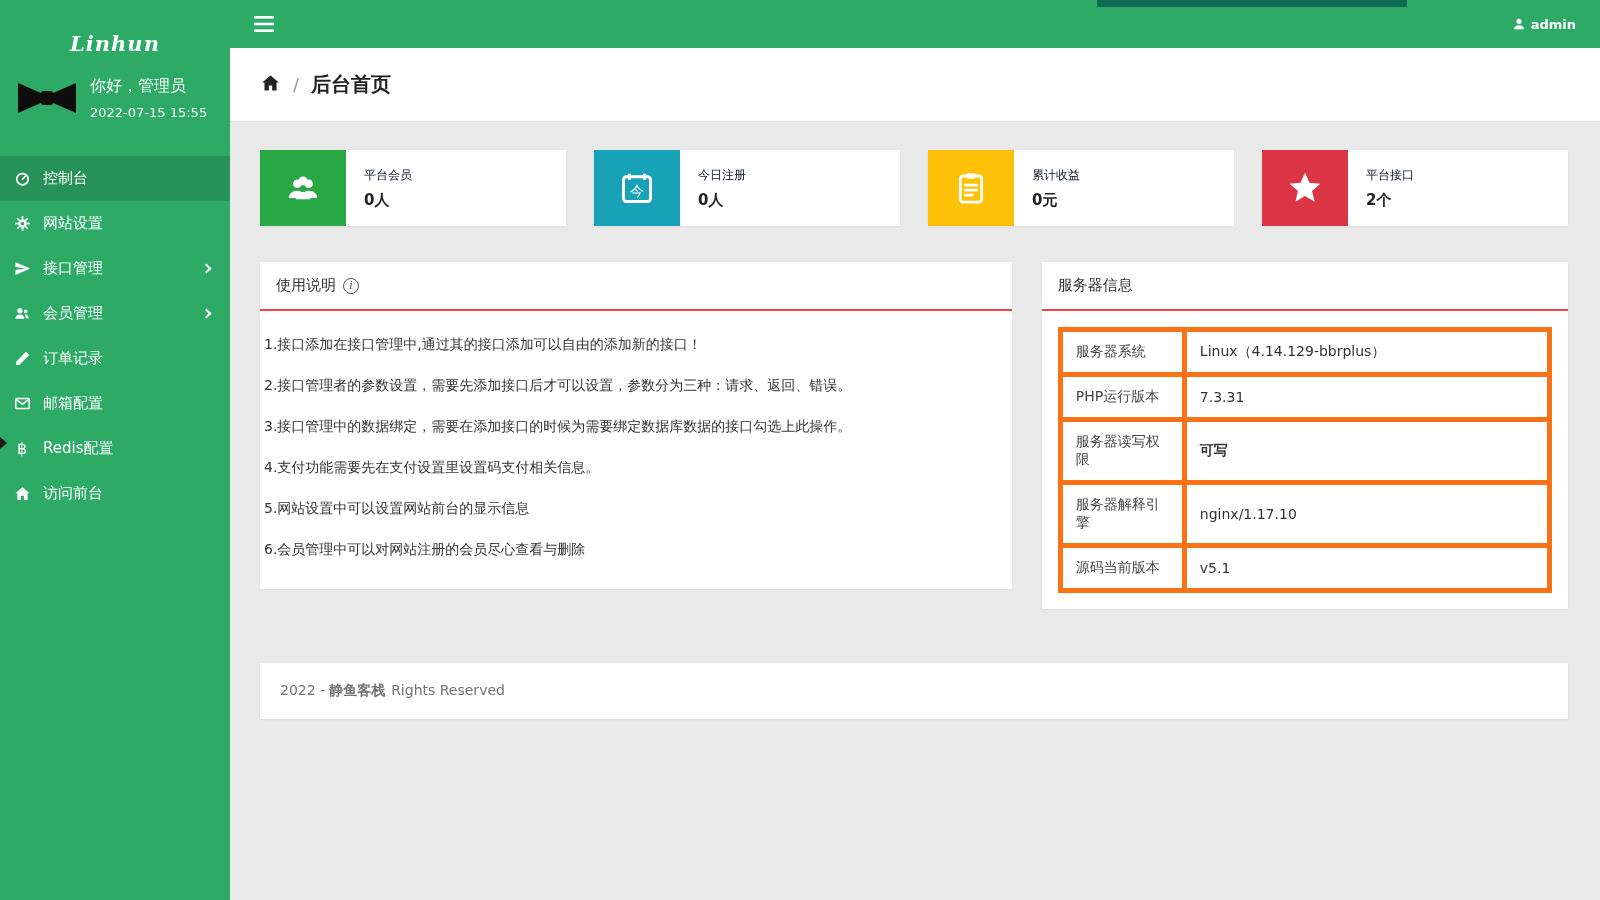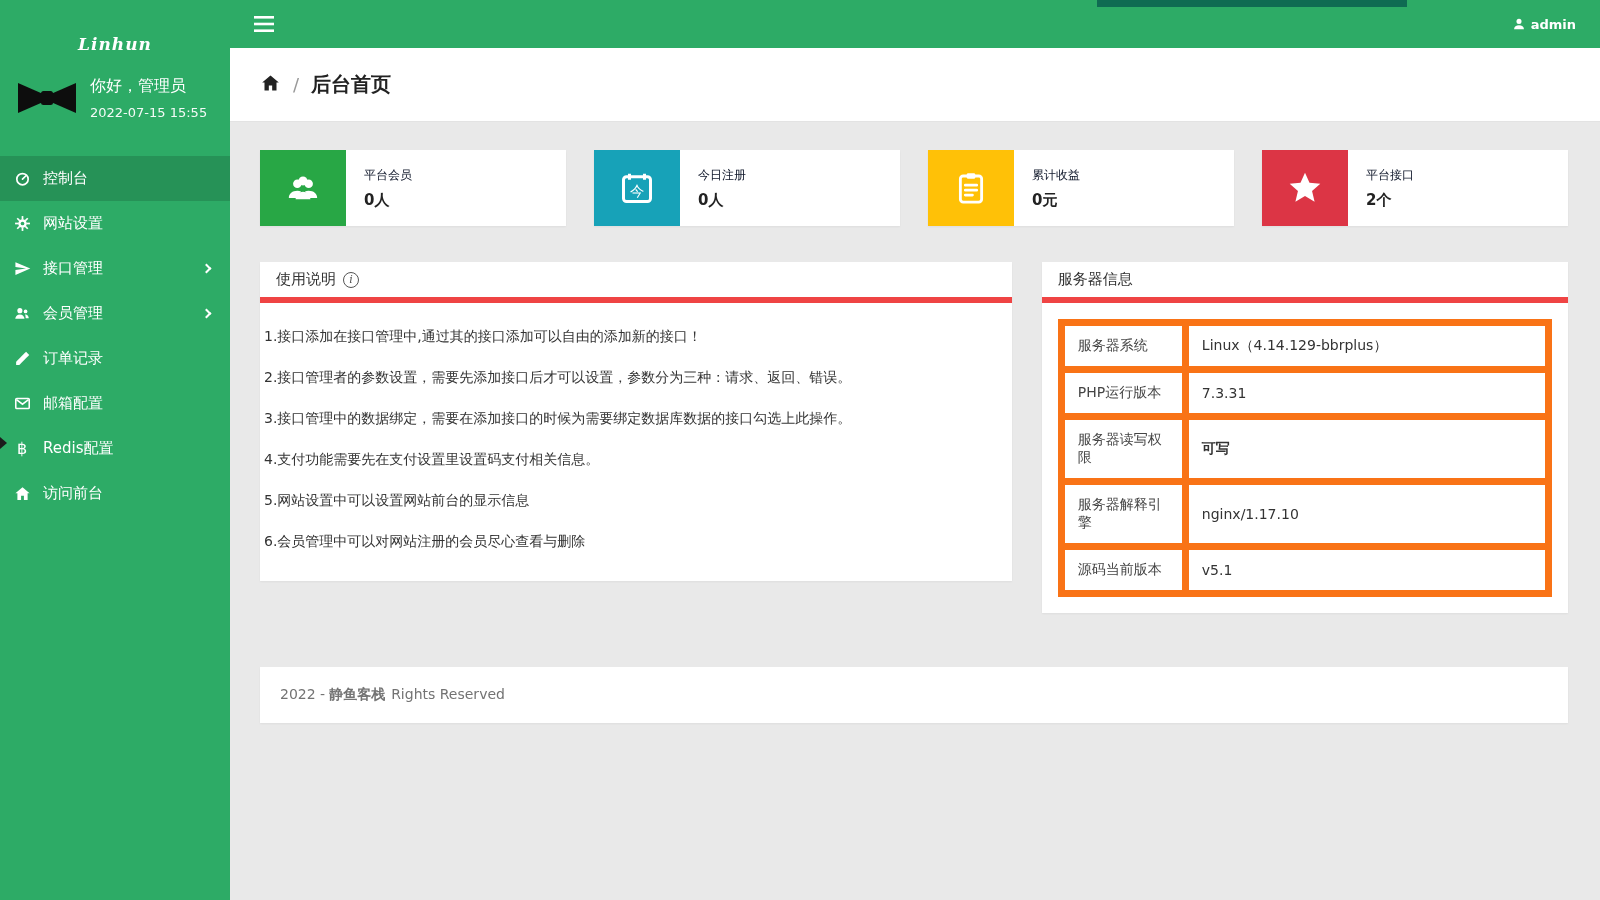--- a/index.html
+++ b/index.html
@@ -4,21 +4,21 @@
 <style>
   * { box-sizing: border-box; margin: 0; padding: 0; }
   html, body { width: 1600px; height: 900px; overflow: hidden; }
   body { font-family: "DejaVu Sans", "Liberation Sans", sans-serif; background: #e9e9e9; color: #333; }
 
   .app { display: flex; width: 1600px; height: 900px; }
 
   
   .sidebar { width: 230px; min-width: 230px; background: #2dab66; color: #fff; display: flex; flex-direction: column; position: relative; }
   .logo-bar { height: 48px; display: flex; align-items: center; justify-content: center; background: #2dab66; cursor: pointer; }
-  .logo-text { font-family: "DejaVu Serif", serif; font-style: italic; font-weight: bold; font-size: 17px; letter-spacing: 1px; color: #fff; margin-top: 39px; }
+  .logo-text { font-family: "DejaVu Serif", serif; font-style: italic; font-weight: bold; font-size: 21px; letter-spacing: 1px; color: #fff; margin-top: 39px; }
   .user-panel { display: flex; align-items: center; padding: 28px 16px 30px 16px; }
   .bowtie { margin-right: 12px; display: inline-flex; }
   .user-meta .greeting { font-size: 16px; margin-bottom: 8px; }
   .user-meta .datetime { font-size: 13px; opacity: .95; }
   .menu { display: flex; flex-direction: column; margin-top: 6px; }
   .menu-item { position: relative; display: flex; align-items: center; height: 45px; padding: 0 12px; color: #fff; font-size: 15px; text-decoration: none; cursor: pointer; }
   .menu-item.active { background: rgba(0,0,0,0.14); }
   .mi-icon { width: 20px; display: inline-flex; justify-content: center; margin-right: 11px; font-size: 16px; line-height: 1; }
   .chev { position: absolute; right: 20px; width: 7px; height: 7px; border: solid #fff; border-width: 2px 2px 0 0; transform: rotate(45deg); }
   .resize-handle { position: absolute; left: 0; top: 437px; width: 0; height: 0; border-top: 6px solid transparent; border-bottom: 6px solid transparent; border-left: 7px solid #1c1c1c; }
@@ -47,28 +47,28 @@
   .stat-red { background: #dc3545; }
   .stat-text { display: flex; flex-direction: column; justify-content: center; padding: 0 18px; }
   .stat-title { font-size: 12px; color: #0f172a; margin-bottom: 7px; }
   .stat-value { font-size: 15px; font-weight: bold; color: #222; }
 
   
   .panels-row { display: flex; gap: 30px; margin-top: 36px; align-items: flex-start; }
   .panel { background: #fff; box-shadow: 0 1px 2px rgba(0,0,0,0.05); }
   .usage-panel { flex: 733; }
   .server-panel { flex: 513; }
-  .panel-header { display: flex; align-items: center; padding: 8px 16px; border-bottom: 6px solid #ef4444; font-size: 15px; color: #333; }
+  .panel-header { display: flex; align-items: center; padding: 14px 16px; border-bottom: 2px solid #ef4444; font-size: 15px; color: #333; }
   .info-badge { margin-left: 7px; width: 16px; height: 16px; border: 1px solid #555; border-radius: 50%; font-size: 11px; font-family: "DejaVu Serif", serif; font-style: italic; display: inline-flex; align-items: center; justify-content: center; color: #555; cursor: pointer; }
   .usage-body { padding: 2px 16px 30px 4px; }
   .usage-body p { font-size: 14px; color: #333; margin-top: 23px; }
 
   .server-body { padding: 16px; }
   .server-table { width: 100%; border-collapse: collapse; }
-  .server-table td { border: 7px solid #f97316; padding: 11px 13px; font-size: 14px; color: #333; }
+  .server-table td { border: 5px solid #f97316; padding: 11px 13px; font-size: 14px; color: #333; }
   .server-table td.lbl { width: 124px; color: #444; }
   .val-ok { color: #28a745; font-weight: bold; }
 
   
   .footer { margin-top: 54px; background: #fff; padding: 19px 20px; font-size: 14px; color: #737373; box-shadow: 0 1px 2px rgba(0,0,0,0.05); }
   .footer strong { margin: 0 6px 0 4px; }
 </style>
 </head>
 <body>
 

